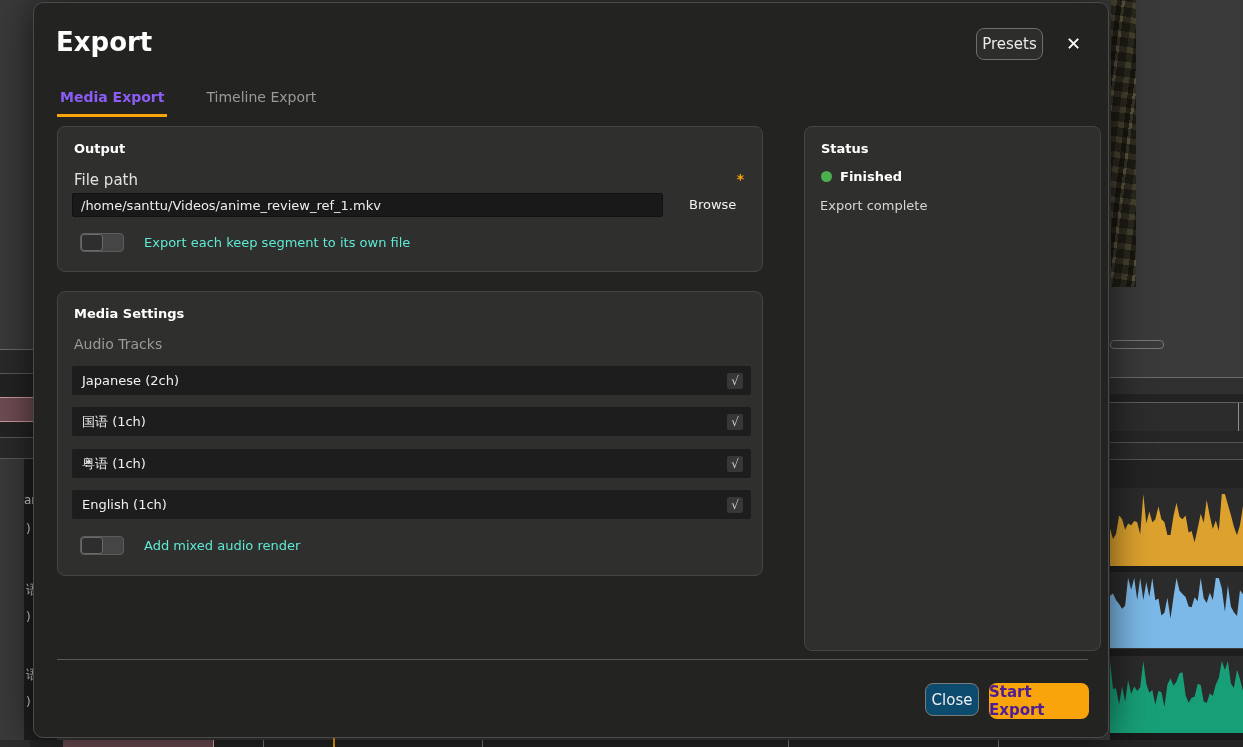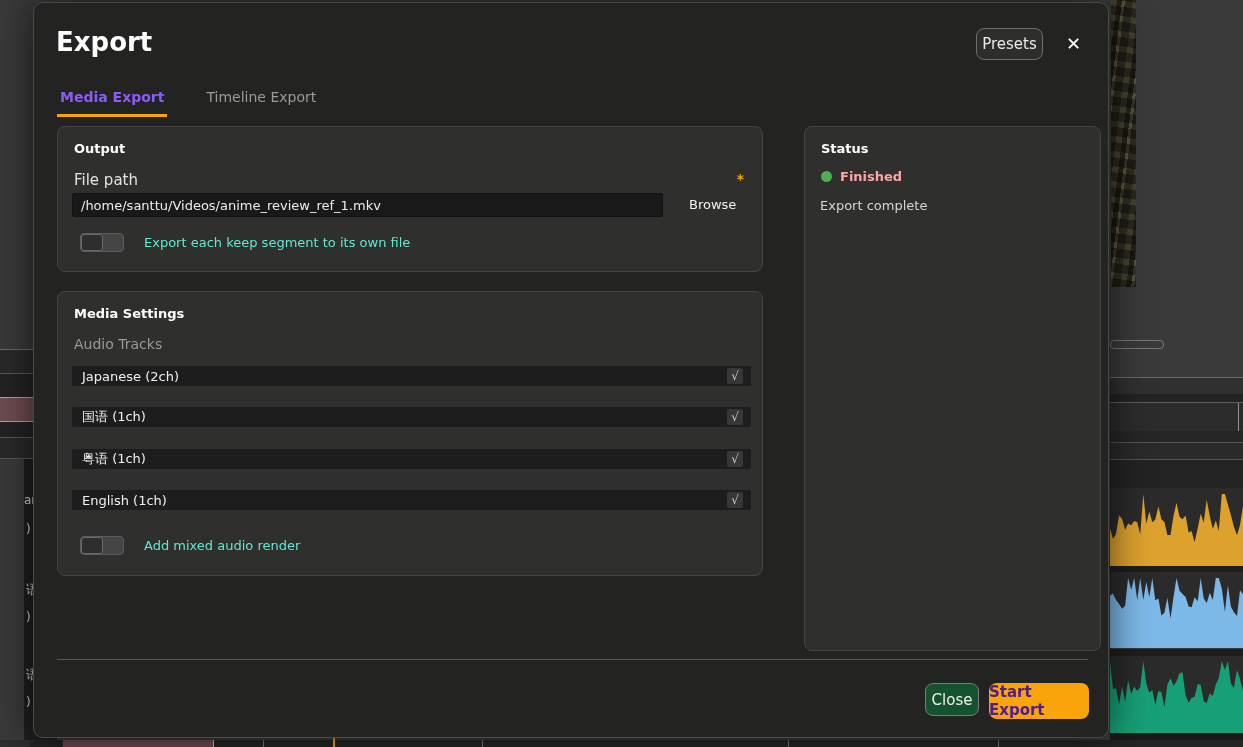--- a/index.html
+++ b/index.html
@@ -64,34 +64,34 @@
   .browse{position:absolute;left:631px;top:70px;font-size:13px;color:#f2f2f2;cursor:pointer;}
   .toggle{
     position:absolute;width:44px;height:19px;background:#454545;border:1px solid #5c5c5c;
     border-radius:4px;box-sizing:border-box;cursor:pointer;
   }
   .toggle .knob{position:absolute;left:0;top:0;width:22px;height:17px;background:#2e2e2e;
     border:1px solid #6a6a6a;border-radius:3px;box-sizing:border-box;}
   .toggle-label{position:absolute;font-size:13px;color:#5eead4;}
   .audio-label{position:absolute;left:16px;top:44px;font-size:14px;color:#9a9a9a;}
   .track-item{
-    position:absolute;left:14px;width:679px;height:20px;background:#1d1d1d;border-radius:2px;
+    position:absolute;left:14px;width:679px;height:29px;background:#1d1d1d;border-radius:2px;
     display:flex;align-items:center;cursor:pointer;
   }
   .track-item .t-label{font-size:13px;color:#f0f0f0;padding-left:10px;flex:1;}
   .track-item .check{margin-right:8px;background:#373737;color:#cfcfcf;font-size:12px;
     padding:1px 4px;border-radius:2px;line-height:14px;}
   .status-row{position:absolute;left:16px;top:42px;display:flex;align-items:center;gap:8px;}
   .dot{width:11px;height:11px;border-radius:50%;background:var(--status-green,#4caf50);}
-  .status-state{font-size:13px;font-weight:bold;color:#fca5a5;}
+  .status-state{font-size:13px;font-weight:bold;color:#ffffff;}
   .status-msg{position:absolute;left:15px;top:71px;font-size:13px;color:#d6d6d6;}
   .footer-divider{position:absolute;left:23px;top:656px;width:1031px;height:1px;background:#585858;}
   .btn-close{
     position:absolute;left:891px;top:680px;width:52px;height:31px;
-    background:#14532d;border:1px solid #7a7a78;border-radius:8px;color:#f0f0f0;
+    background:#0c4a6e;border:1px solid #7a7a78;border-radius:8px;color:#f0f0f0;
     font-size:15px;display:flex;align-items:center;justify-content:center;cursor:pointer;
   }
   .btn-start{
     position:absolute;left:955px;top:680px;width:100px;height:36px;
     background:var(--accent,#f9a40a);border:none;border-radius:8px;color:#4c1d95;font-weight:bold;
     font-size:15px;display:flex;align-items:center;justify-content:center;cursor:pointer;
   }
 </style>
 </head>
 <body>

